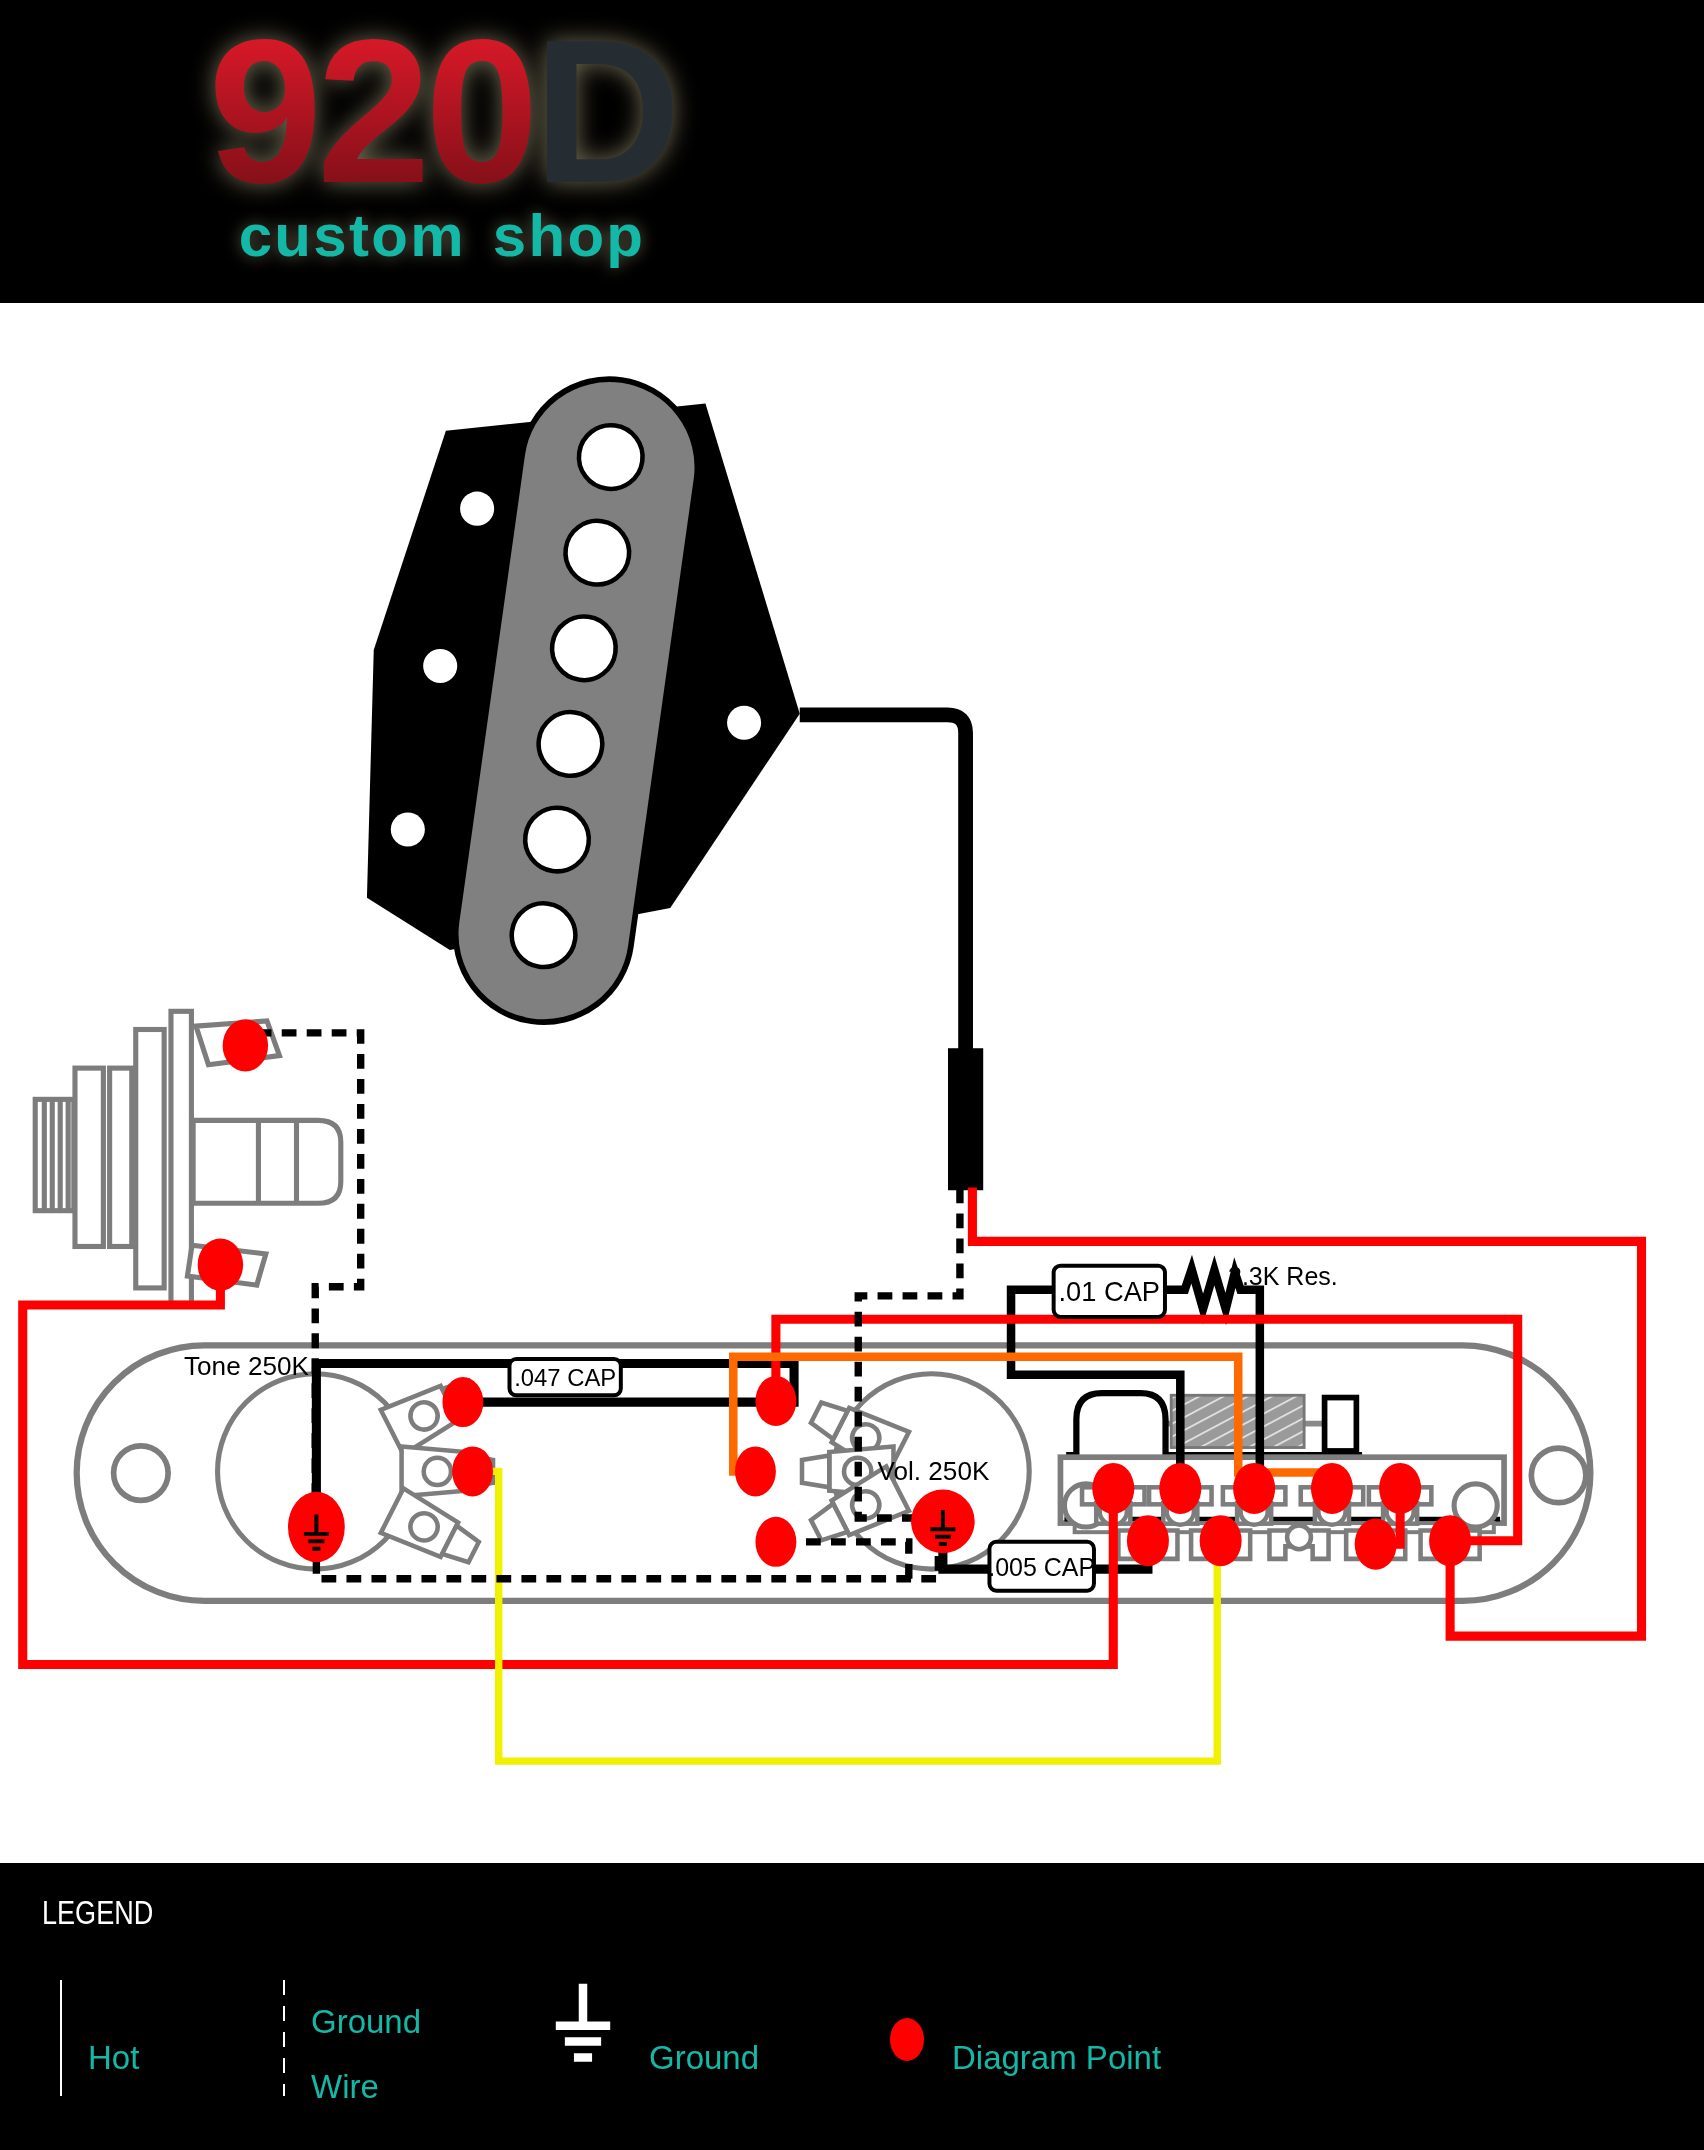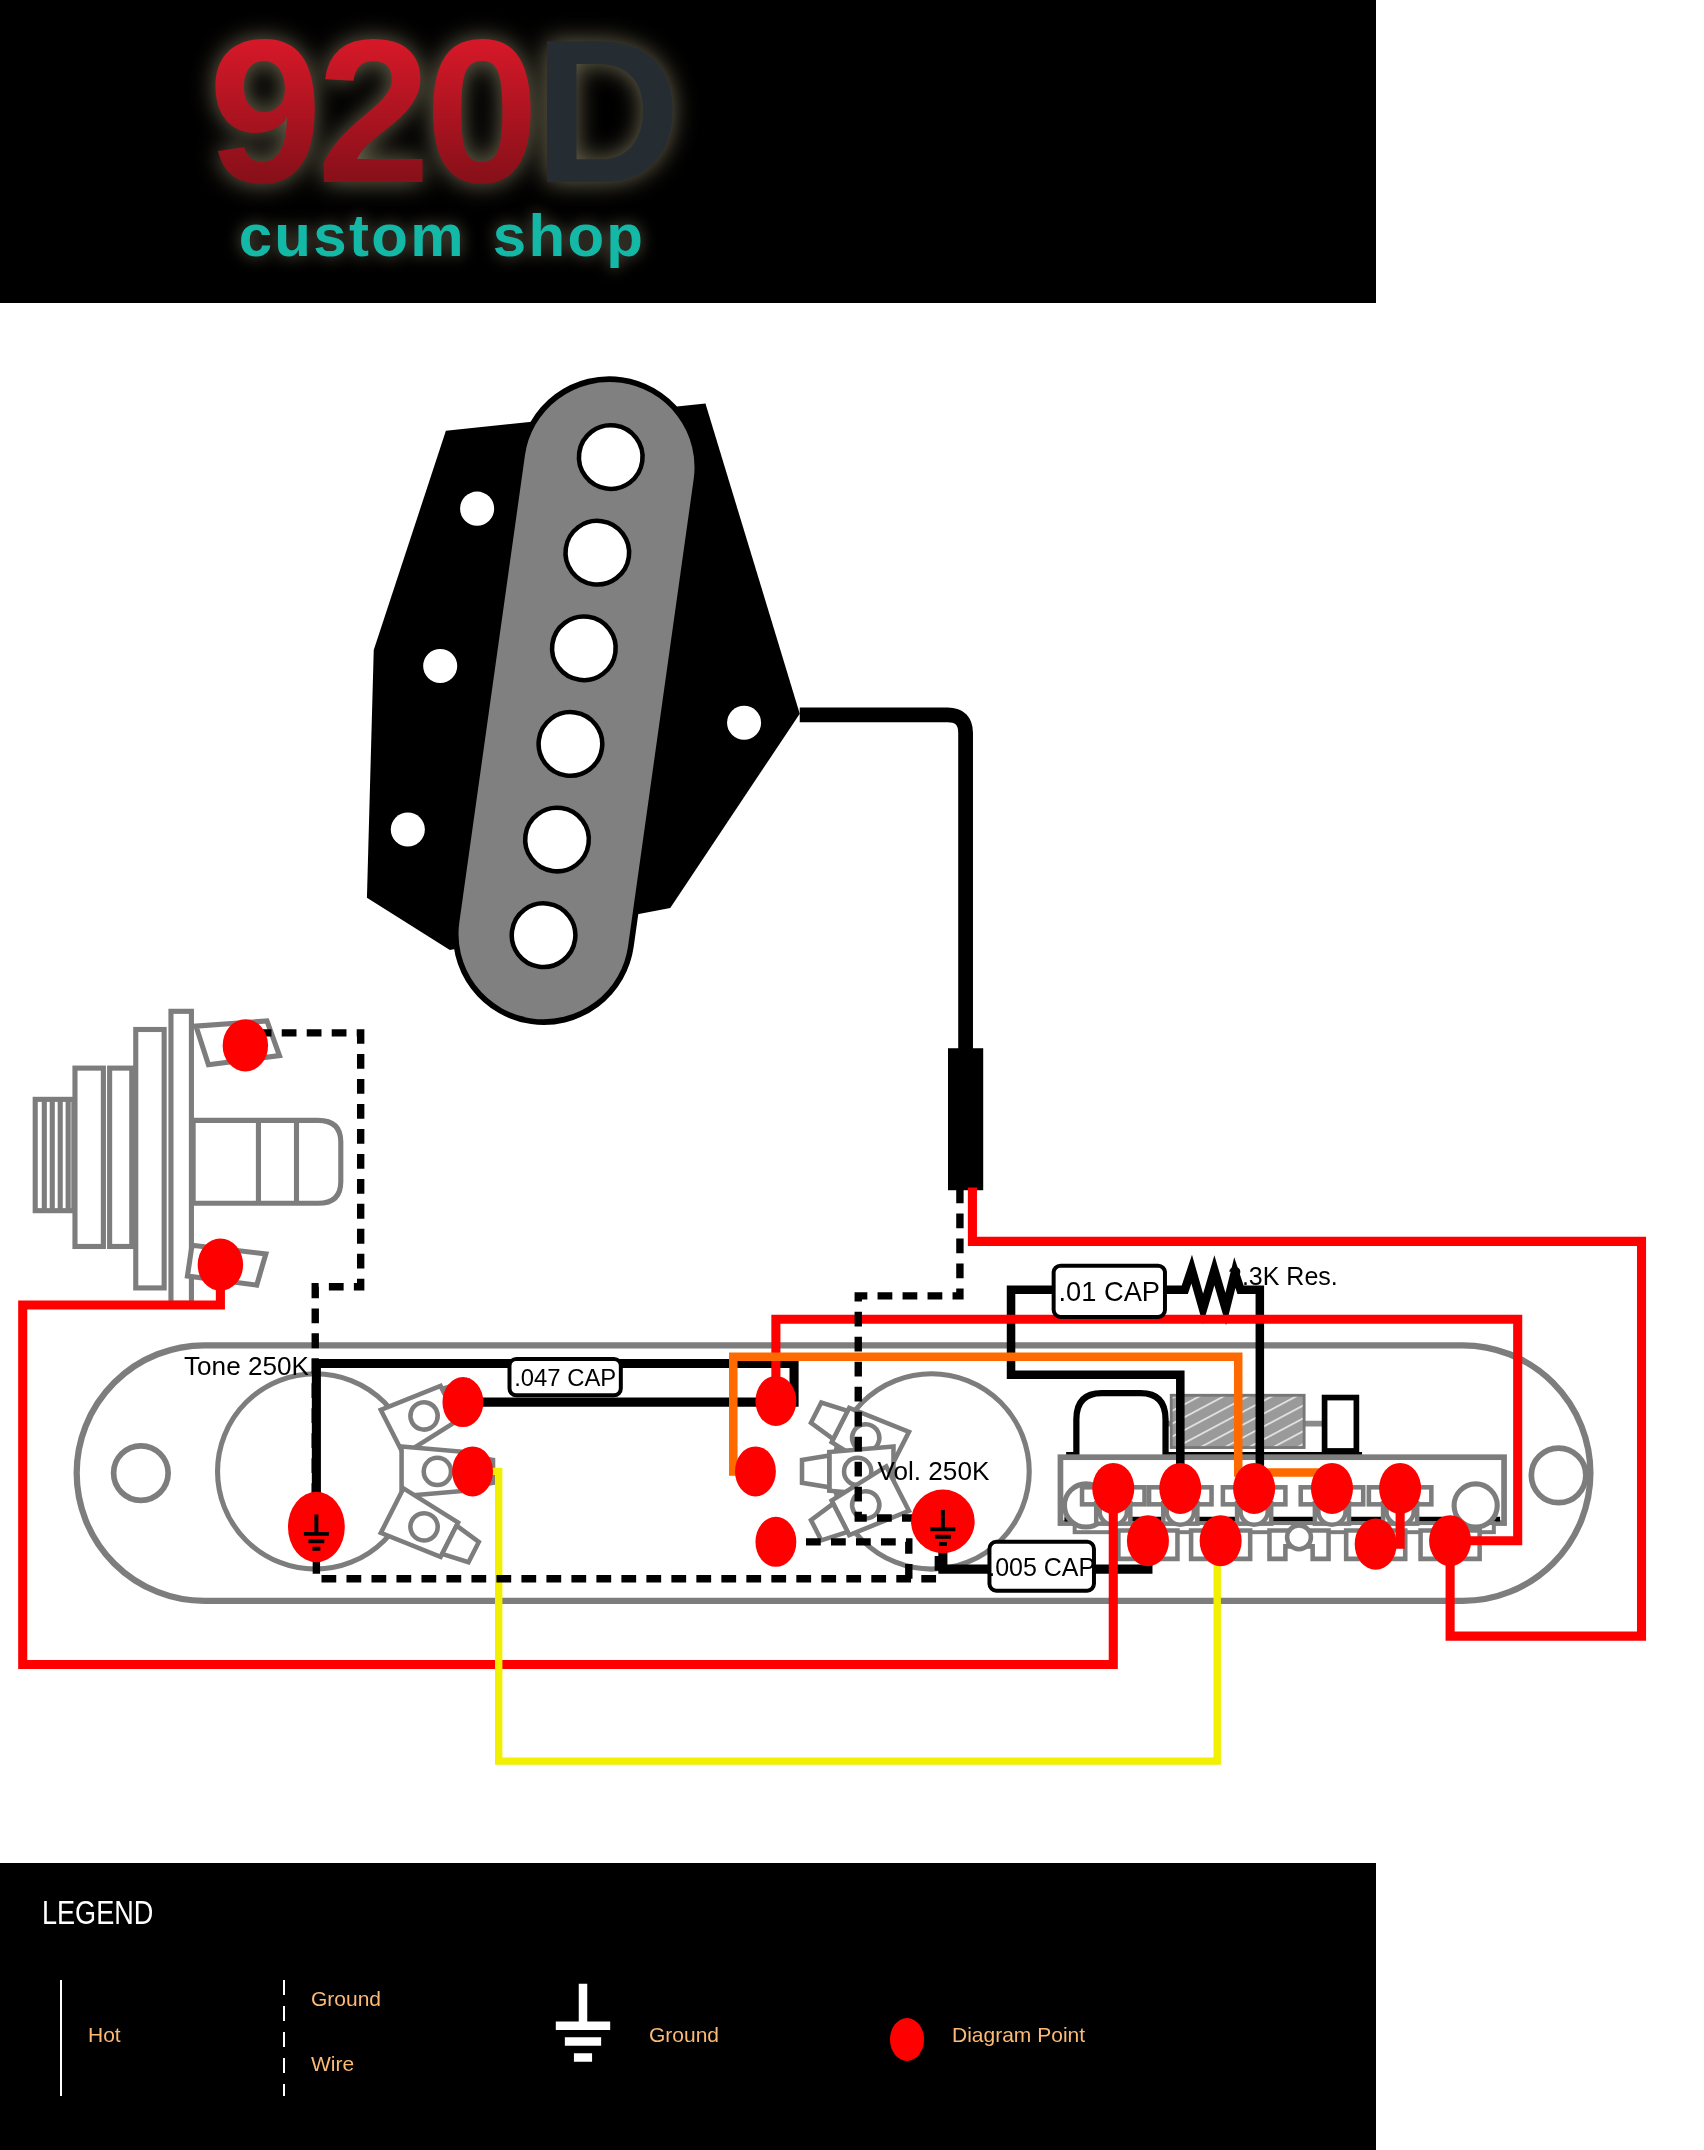--- a/index.html
+++ b/index.html
@@ -1,36 +1,36 @@
 <!DOCTYPE html>
 <html style="font-size:9px"><head>
 <meta charset="utf-8">
 <style>
   html,body{margin:0;padding:0;}
   body{width:1704px;height:2151px;position:relative;background:#ffffff;
        font-family:"Liberation Sans", sans-serif;overflow:hidden;}
-  .bar{position:absolute;left:0;width:1376px;background:#000;}
+  .bar{position:absolute;left:0;width:1704px;background:#000;}
   #header{top:0;height:303px;}
   #legendbar{top:1863px;height:288px;}
   
   .logo{position:absolute;left:158px;top:17px;width:568px;text-align:center;}
   .logo-main{font-size:205px;font-weight:bold;letter-spacing:-5.7px;line-height:187px;
              filter:drop-shadow(0 0 12.5px rgba(205,195,150,.55));}
   .logo-9{background:linear-gradient(#ef1b2d,#6e0d14);-webkit-background-clip:text;
           background-clip:text;color:transparent;}
   .logo-d{color:#252d33;}
   .logo-sub{margin-top:-3.4px;color:#14b8a6;font-size:60px;font-weight:bold;
             letter-spacing:2.3px;word-spacing:8px;
             filter:drop-shadow(0 0 8px rgba(205,195,150,.45));}
   .title{position:absolute;left:1128px;top:52px;color:#fff;font-size:75px;
          line-height:89px;font-weight:400;}
   
   .legend-title{position:absolute;left:42px;top:1894px;color:#fff;font-size:33px;
                 transform:scaleX(.82);transform-origin:left;}
-  .litem-text{position:absolute;color:#fdba74;font-size:21px;}
+  .litem-text{position:absolute;color:#14b8a6;font-size:33px;margin-top:16px;}
   .hotline{position:absolute;left:60px;top:1980px;width:2.3px;height:116px;background:#fff;}
   .dashline{position:absolute;left:283px;top:1980px;width:2.3px;height:116px;
     background:repeating-linear-gradient(180deg,#fff 0 14.8px,transparent 14.8px 26px);}
   .solderdot{position:absolute;left:890px;top:2018px;width:34px;height:43px;
              border-radius:50%;}
   svg text{font-family:"Liberation Sans", sans-serif;}
 </style>
 </head>
 <body>
 

